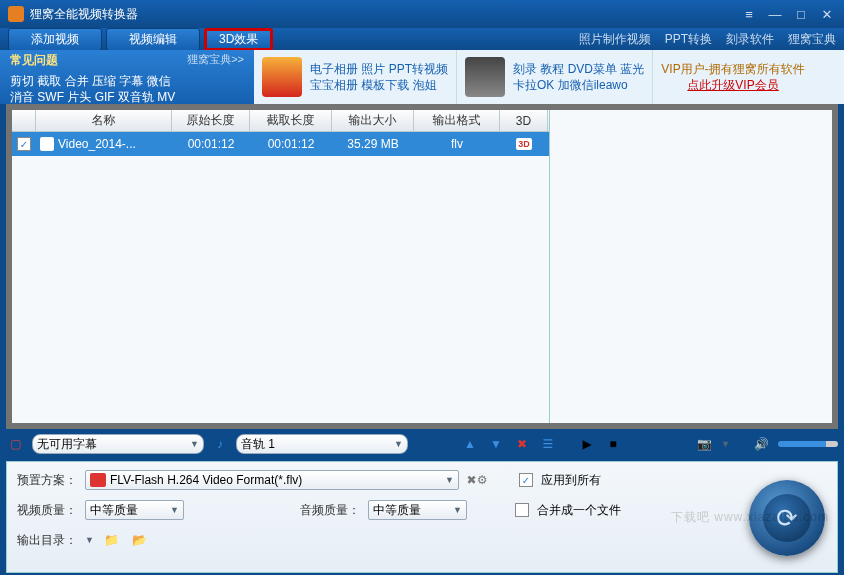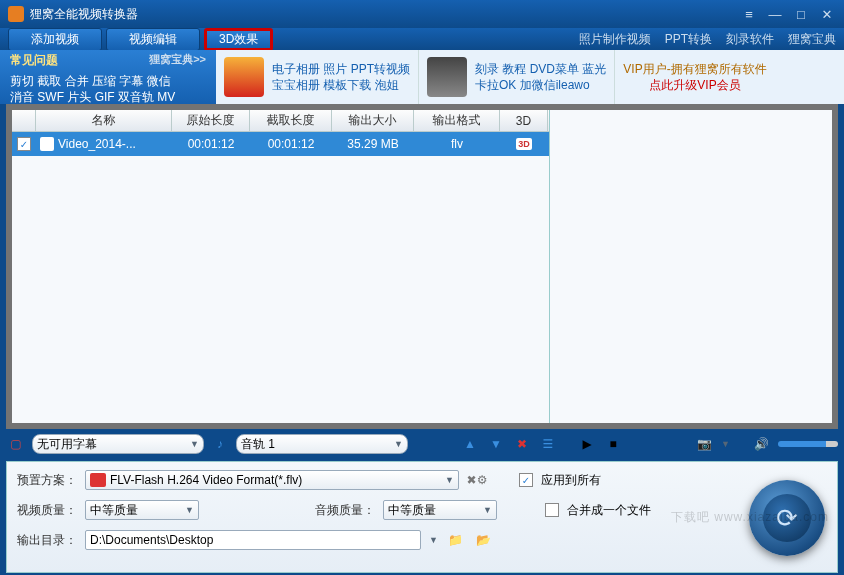--- a/index.html
+++ b/index.html
@@ -7,31 +7,31 @@
 .titlebar{height:27px;background:linear-gradient(#1560b0,#0d4a8a);display:flex;align-items:center;padding:14px 8px;color:#fff}
 .titlebar .logo{width:16px;height:16px;background:#e67e22;border-radius:3px;margin-right:6px}
 .titlebar .winctrl{margin-left:auto;display:flex;gap:8px}
 .titlebar .winctrl span{width:18px;height:16px;display:flex;align-items:center;justify-content:center;cursor:pointer;font-size:13px;color:#cde}
 .toolbar{height:22px;background:linear-gradient(#1560b0,#0d4a8a);display:flex;align-items:center;padding:0 8px;gap:4px}
 .tab-btn{background:linear-gradient(#2a7fd4,#1560b0);border:1px solid #0a3f77;color:#fff;padding:2px 22px;border-radius:3px;cursor:pointer}
 .tab-btn.highlight{border:3px solid #c00;padding:0 12px}
 .toolbar .rlinks{margin-left:auto;display:flex;gap:14px;color:#cde}
 .toolbar .rlinks span{cursor:pointer}
 .faqbar{height:54px;display:flex}
-.faq-left{width:216px;background:linear-gradient(#2a7fd4,#1560b0)}
+.faq-left{width:254px;background:linear-gradient(#2a7fd4,#1560b0)}
 .faq-title{display:flex;padding:2px 10px;color:#fde380;font-weight:bold}
-.faq-title .more{margin-left:auto;color:#cde;font-weight:bold;font-size:11px}
+.faq-title .more{margin-left:auto;color:#cde;font-weight:normal;font-size:11px}
 .faq-words{padding:2px 10px;color:#fff;line-height:16px}
 .faq-right{flex:1;background:#e8f2fb;display:flex;align-items:flex-start}
 .feat{display:flex;align-items:center;padding:0 8px;gap:8px;height:100%;border-right:1px solid #cdd}
 .feat .ico{width:40px;height:40px;background:#bbb;border-radius:4px}
 .feat .txt{color:#1560b0;line-height:16px;white-space:nowrap}
 .feat .txt span{cursor:pointer}
 .feat.vip .txt{color:#b06a00;text-align:center}
-.feat.vip .txt a{color:#c00;display:block}
+.feat.vip .txt a{color:#c00;text-decoration:underline;display:block}
 .mainarea{height:325px;background:#f6f9fc;display:flex;margin:0 6px;border:6px solid #737373}
 .listpane{width:538px;border-right:1px solid #9cc;display:flex;flex-direction:column}
 .thead{height:22px;background:linear-gradient(#fdfdfd,#e2e8ef);display:flex;border-bottom:1px solid #bcc}
 .thead .col{border-right:1px solid #bcc;display:flex;align-items:center;justify-content:center;color:#333}
 .c-ck{width:24px}.c-name{width:136px}.c-orig{width:78px}.c-cut{width:82px}.c-size{width:82px}.c-fmt{width:86px}.c-3d{width:48px}
 .row{height:24px;display:flex;align-items:center;background:#2f89d6;color:#fff}
 .row .col{display:flex;align-items:center;justify-content:center}
 .row .c-name{justify-content:flex-start;gap:4px;padding-left:4px}
 .row .c-name .fico{width:14px;height:14px;background:#fff;border-radius:2px}
 .listempty{flex:1}
@@ -50,21 +50,21 @@
 .dd.w1{width:172px}.dd.w2{width:172px}
 .ibtn{width:20px;height:20px;display:flex;align-items:center;justify-content:center;cursor:pointer;border-radius:3px}
 .spacer{flex:1}
 .playctrl{display:flex;gap:6px;align-items:center}
 .vol{width:60px;height:6px;background:linear-gradient(to right,#3a8fe0 80%,#ccc 80%);border-radius:3px}
 .bottom{margin:4px 6px 22px;background:linear-gradient(#f3f7fb,#e6eef6);border:1px solid #9cc;padding:8px 10px;position:relative;height:112px}
 .frow{display:flex;align-items:center;gap:8px;margin-bottom:10px}
 .frow label{width:60px;text-align:right;color:#333}
 .sel{background:linear-gradient(#fff,#e8eef4);border:1px solid #9ab;height:20px;display:flex;align-items:center;padding:0 4px;border-radius:2px}
 .sel .arr{margin-left:auto;color:#567;font-size:9px;padding-left:6px}
-.sel.wlong{width:374px}.sel.wmed{width:114px}
+.sel.wlong{width:374px}.sel.wmed{width:99px}
 .ipt{background:#fff;border:1px solid #9ab;height:20px;width:336px;padding:0 4px;display:flex;align-items:center;border-radius:2px}
 .chk{width:14px;height:14px;border:1px solid #888;background:#fff;display:inline-flex;align-items:center;justify-content:center;font-size:10px;color:#2a7fd4}
 .bigbtn{position:absolute;right:12px;top:18px;width:76px;height:76px;border-radius:50%;background:radial-gradient(circle at 40% 35%,#5a9bd5,#1b4f85 70%,#0a2f55);display:flex;align-items:center;justify-content:center;box-shadow:0 3px 10px rgba(0,0,0,.5);cursor:pointer}
 .bigbtn .inner{width:48px;height:48px;border-radius:50%;background:radial-gradient(circle at 40% 35%,#2f6faf,#0a2f55);display:flex;align-items:center;justify-content:center;color:#cfe5fb;font-size:26px}
 .wm{position:absolute;right:8px;bottom:46px;color:rgba(0,0,0,.18);font-size:12px;pointer-events:none;letter-spacing:1px}
 </style>
 </head>
 <body>
 
 <div class="titlebar">
@@ -200,23 +200,20 @@
     <div class="sel wmed">
         <span>中等质量</span>
         <span class="arr">▼</span>
       </div>
     <div style="width:32px"></div>
     <span class="chk"></span>
     <span>合并成一个文件</span>
   </div>
   <div class="frow">
     <label>输出目录：</label>
-    <div class="ipt">
-        <span>D:\Documents\Desktop</span>
-      </div>
     <span style="font-size:9px;color:#567">▼</span>
     <div class="ibtn" style="color:#e6a63a">📁</div>
     <div class="ibtn" style="color:#3a8fe0">📂</div>
   </div>
   <div class="bigbtn">
     <div class="inner">⟳</div>
   </div>
   <div class="wm">下载吧 www.xiazaiba.com</div>
 </div>
 

